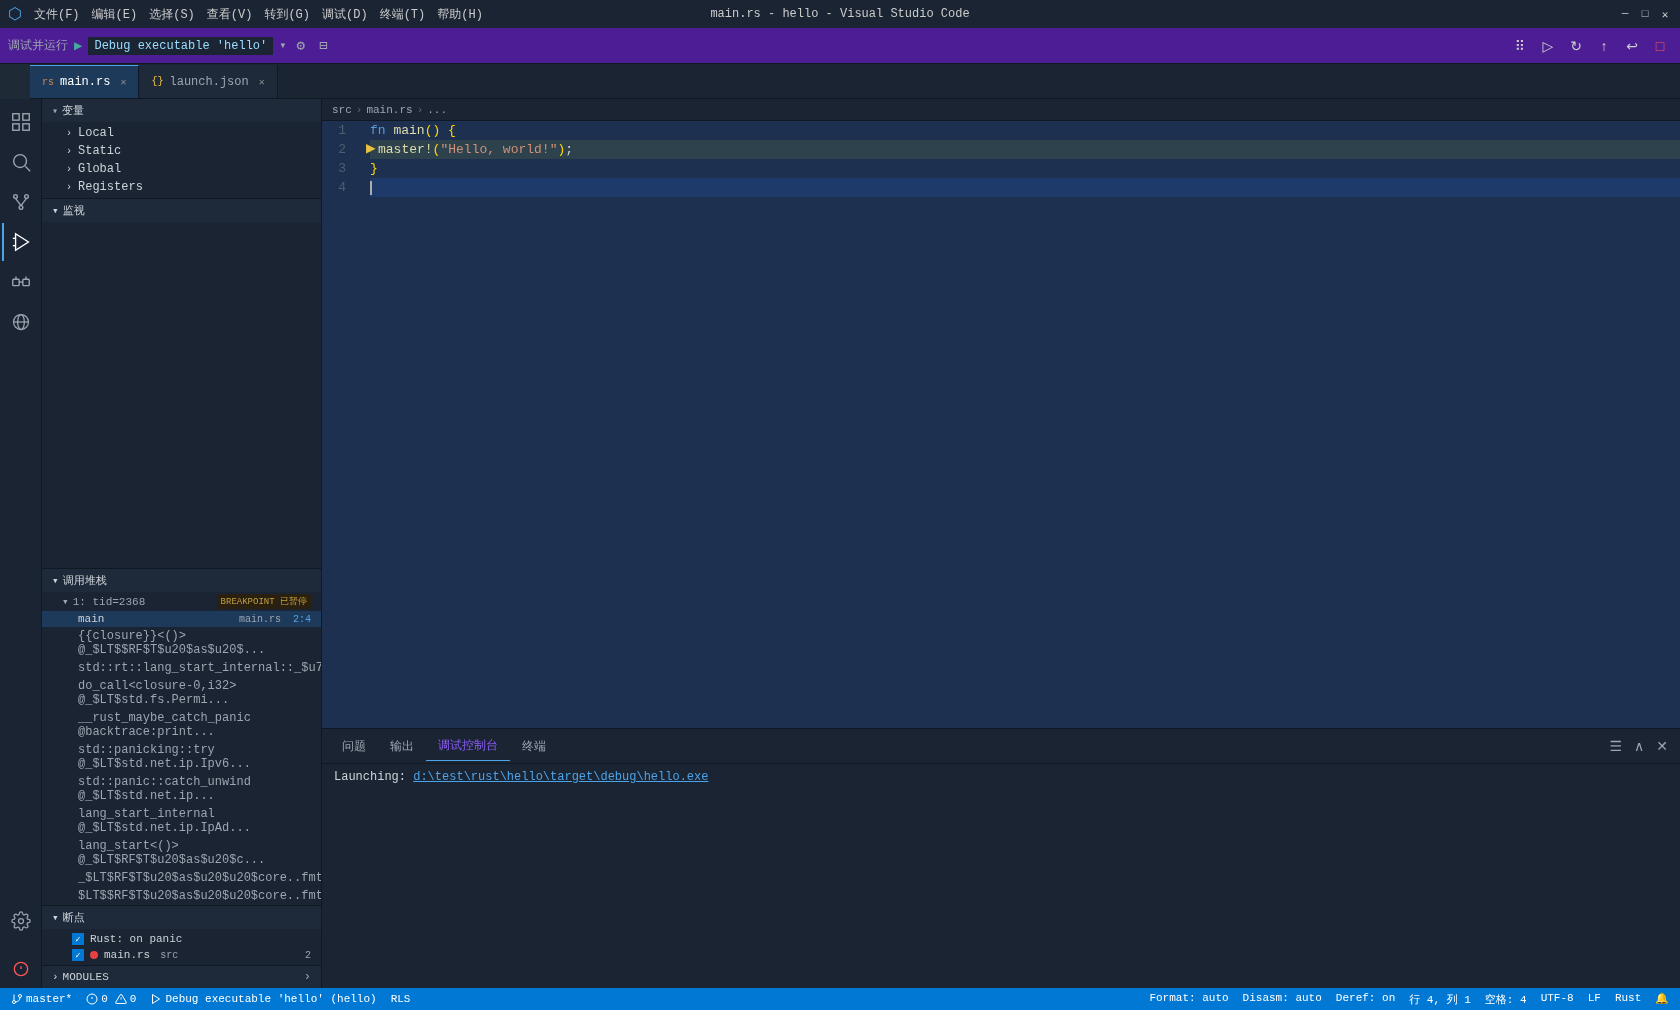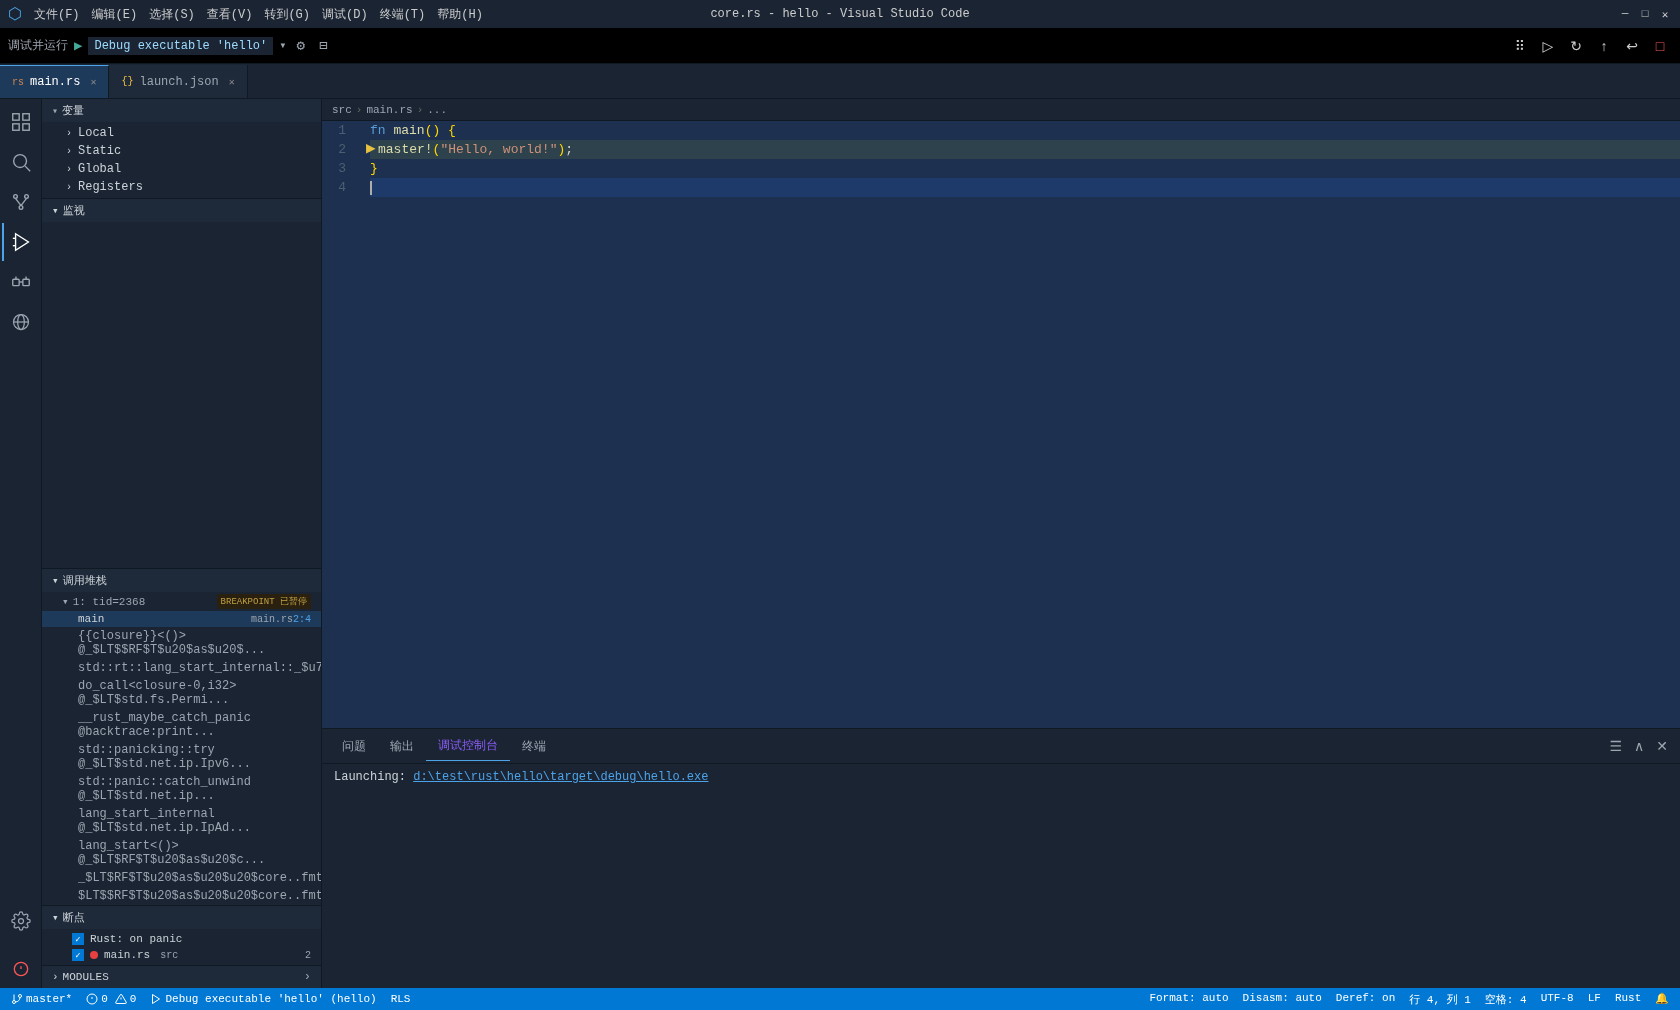--- a/index.html
+++ b/index.html
@@ -6,28 +6,28 @@
     body { font-family: 'Consolas', 'Courier New', monospace; background: #1e2a35; color: #cdd3d8; font-size: 12px; overflow: hidden; width: 1680px; height: 1010px; display: flex; flex-direction: column; }
 
     
     #title-bar { height: 28px; background: #1a2433; display: flex; align-items: center; justify-content: space-between; padding: 0 8px; user-select: none; }
     #title-bar .left-menu { display: flex; align-items: center; gap: 12px; font-size: 12px; color: #ccc; }
     #title-bar .title { position: absolute; left: 50%; transform: translateX(-50%); font-size: 12px; color: #ccc; white-space: nowrap; }
     #title-bar .window-controls { display: flex; gap: 6px; }
     #title-bar .window-controls span { width: 14px; height: 14px; display: flex; align-items: center; justify-content: center; color: #ccc; cursor: pointer; font-size: 11px; }
 
     
-    #debug-toolbar { height: 36px; background: #000000; display: flex; align-items: center; padding: 0 8px; gap: 20px; border-bottom: 1px solid #0f1923; }
+    #debug-toolbar { height: 36px; background: #4c1d95; display: flex; align-items: center; padding: 0 8px; gap: 20px; border-bottom: 1px solid #0f1923; }
     #debug-toolbar .debug-left { display: flex; align-items: center; gap: 6px; flex: 1; }
     #debug-toolbar .debug-exec { background: #1a2433; color: #9cdcfe; font-size: 12px; padding: 2px 6px; border: none; cursor: pointer; }
     #debug-toolbar .dbg-btn { background: none; border: none; color: #ccc; cursor: pointer; padding: 4px; font-size: 14px; display: flex; align-items: center; justify-content: center; width: 24px; height: 24px; }
     #debug-toolbar .debug-right { display: flex; align-items: center; gap: 4px; }
 
     
-    #tabs { height: 35px; background: #1a2433; display: flex; align-items: flex-end; border-bottom: 1px solid #0f1923; }
+    #tabs { height: 35px; background: #1a2433; display: flex; align-items: flex-end; border-bottom: 1px solid #0f1923; margin-left: 30px; }
     .tab { height: 33px; padding: 0 12px; display: flex; align-items: center; gap: 6px; font-size: 12px; cursor: pointer; border-right: 1px solid #0f1923; color: #9da5b0; background: #1e2a3a; white-space: nowrap; }
     .tab.active { background: #1e3a5a; color: #fff; border-top: 1px solid #4da3e8; }
     .tab .close-tab { margin-left: 4px; color: #888; cursor: pointer; font-size: 10px; }
 
     
     #main { display: flex; flex: 1; overflow: hidden; }
 
     
     #activity-bar { width: 42px; background: #1a2433; display: flex; flex-direction: column; align-items: center; padding-top: 4px; gap: 2px; border-right: 1px solid #0f1923; }
     #activity-bar .ab-icon { width: 38px; height: 38px; display: flex; align-items: center; justify-content: center; cursor: pointer; color: #9da5b0; font-size: 18px; position: relative; }
@@ -46,21 +46,21 @@
     .watch-section { border-top: 1px solid #0f1923; padding: 4px 10px; font-size: 11px; color: #cdd3d8; display: flex; align-items: center; gap: 4px; cursor: pointer; background: #1e2a3a; }
 
     
     .callstack-section { border-top: 1px solid #0f1923; }
     .callstack-header { padding: 4px 10px; font-size: 11px; color: #cdd3d8; display: flex; align-items: center; gap: 4px; cursor: pointer; background: #1e2a3a; }
     .callstack-items { font-size: 11px; }
     .callstack-thread { padding: 2px 10px 2px 20px; color: #9da5b0; display: flex; align-items: center; gap: 4px; }
     .callstack-frame { padding: 2px 10px 2px 36px; color: #cdd3d8; cursor: pointer; display: flex; align-items: center; justify-content: space-between; }
     .callstack-frame.active { background: #1e3a5a; }
     .callstack-frame .frame-file { color: #9da5b0; margin-left: 8px; font-size: 10px; }
-    .callstack-frame .frame-line { color: #4da3e8; margin-left: 0; font-size: 10px; }
+    .callstack-frame .frame-line { color: #4da3e8; margin-left: 12px; font-size: 10px; }
     .callstack-frame-name { font-size: 11px; }
     .callstack-subframe { padding: 2px 10px 2px 36px; color: #9da5b0; font-size: 12px; cursor: pointer; }
 
     
     .breakpoints-section { border-top: 1px solid #0f1923; }
     .breakpoints-header { padding: 4px 10px; font-size: 11px; color: #cdd3d8; display: flex; align-items: center; gap: 4px; cursor: pointer; background: #1e2a3a; }
     .breakpoints-items { padding: 2px 0; }
     .bp-item { padding: 2px 10px 2px 30px; font-size: 11px; color: #cdd3d8; display: flex; align-items: center; gap: 6px; cursor: pointer; }
     .bp-dot { width: 8px; height: 8px; border-radius: 50%; background: #e84040; flex-shrink: 0; }
     .bp-file { color: #9da5b0; font-size: 10px; margin-left: auto; }
@@ -119,21 +119,21 @@
     <span style="font-size:16px; color:#4da3e8;">⬡</span>
     <span>文件(F)</span>
     <span>编辑(E)</span>
     <span>选择(S)</span>
     <span>查看(V)</span>
     <span>转到(G)</span>
     <span>调试(D)</span>
     <span>终端(T)</span>
     <span>帮助(H)</span>
   </div>
-  <div class="title">core.rs - hello - Visual Studio Code</div>
+  <div class="title">main.rs - hello - Visual Studio Code</div>
   <div class="window-controls">
     <span>─</span>
     <span>□</span>
     <span>✕</span>
   </div>
 </div>
 
 <div id="debug-toolbar">
   <div class="debug-left">
     <span style="color:#9da5b0; font-size:12px;">调试并运行</span>

